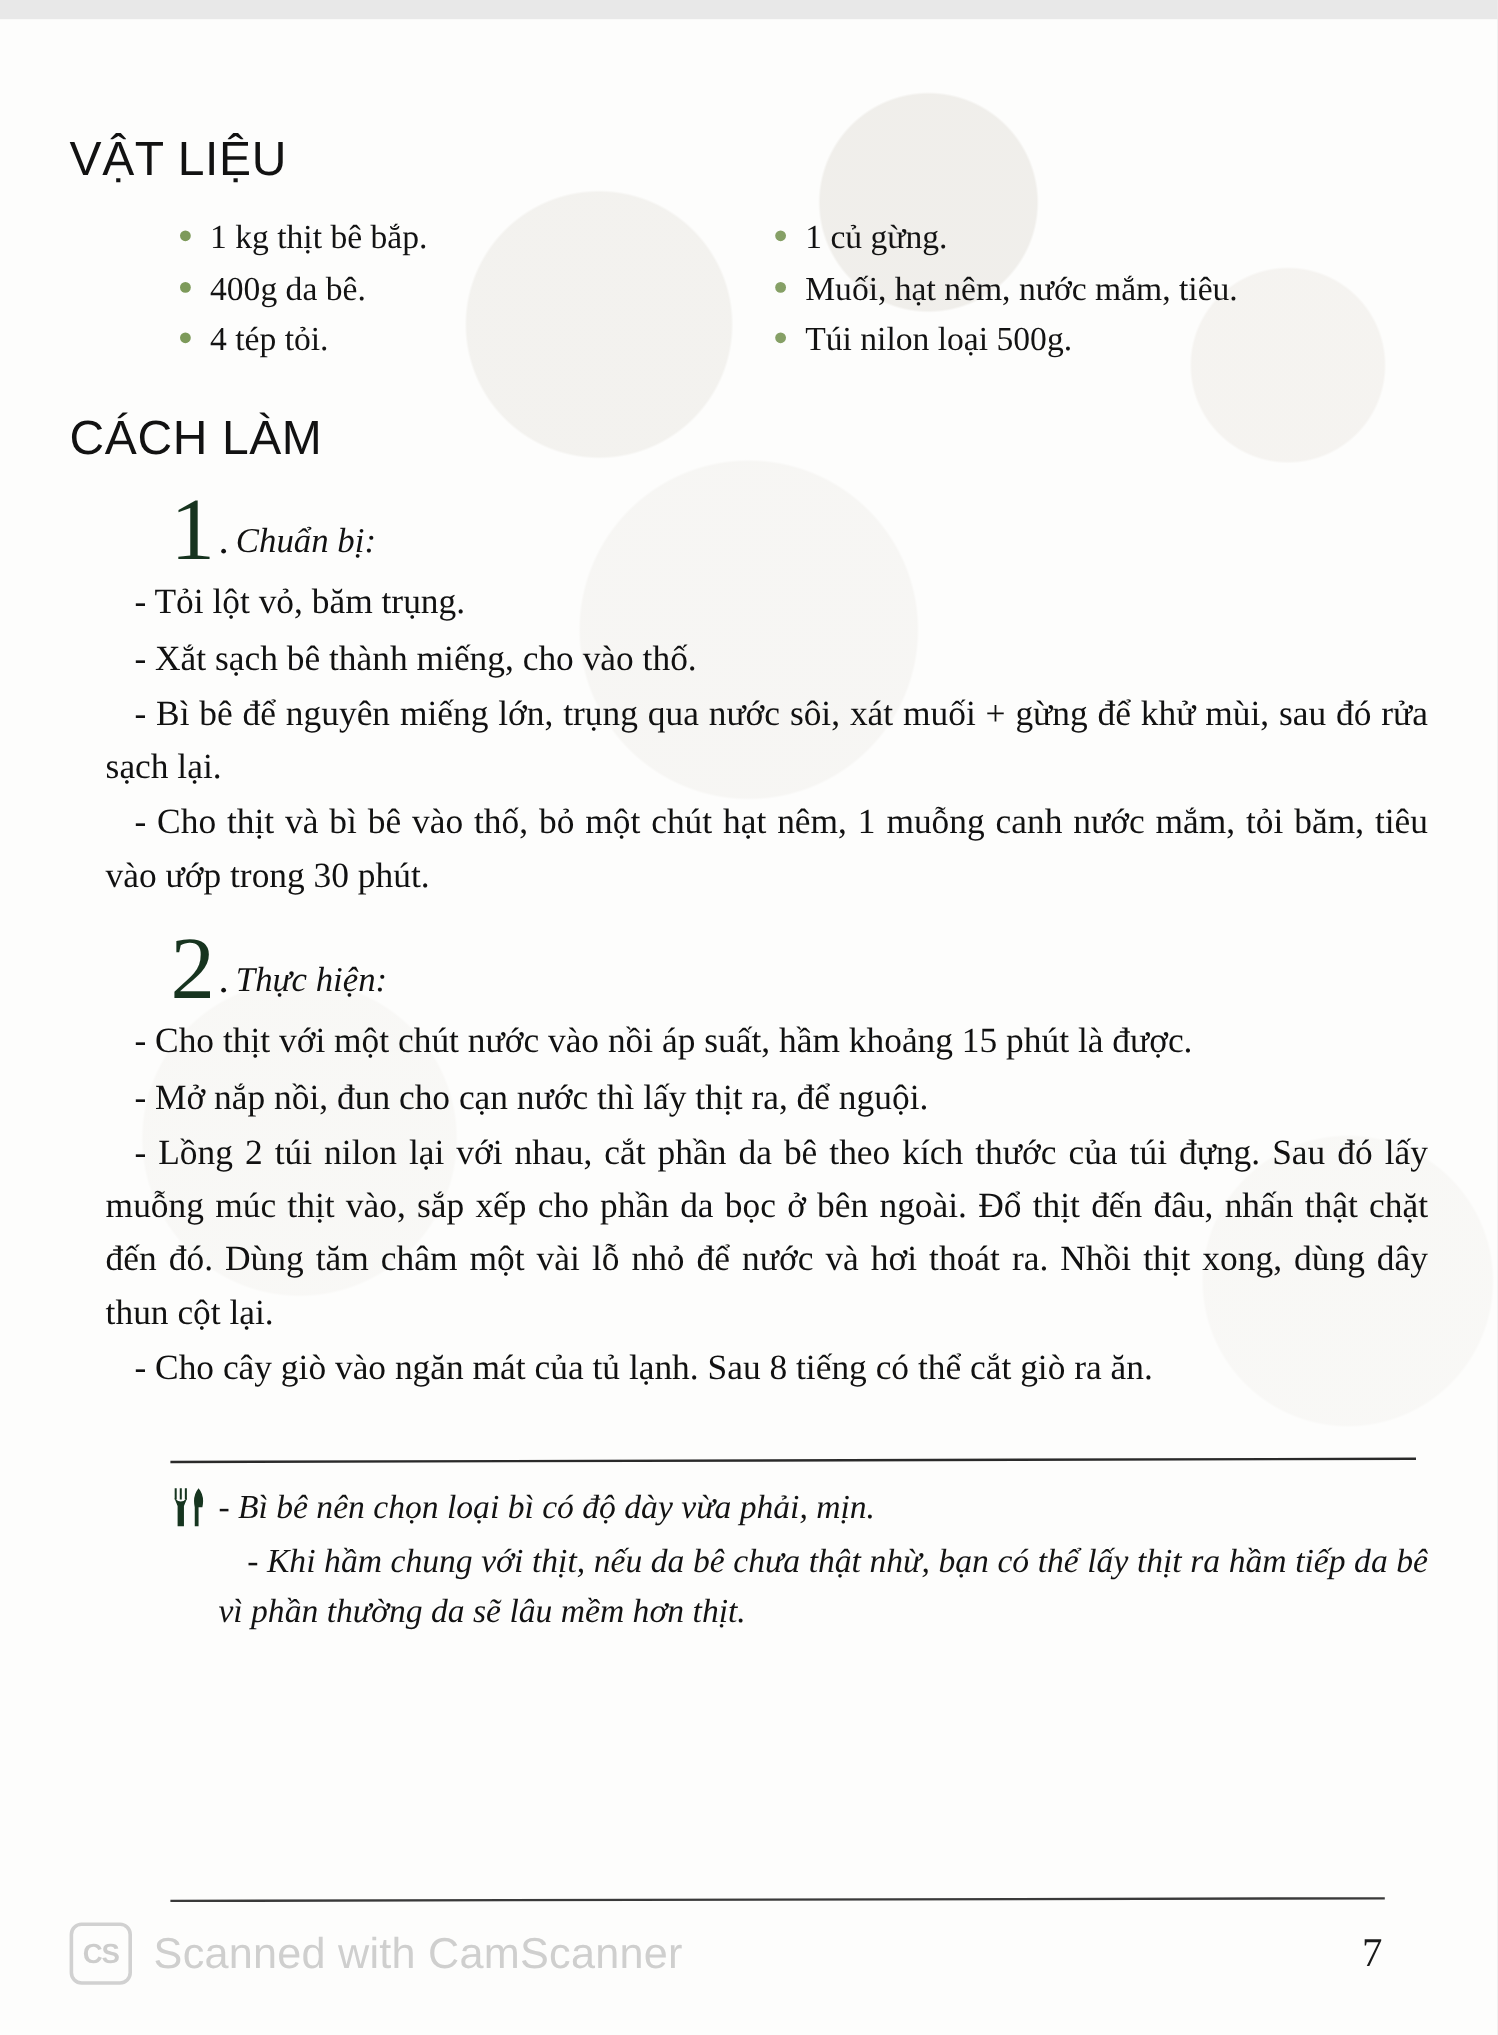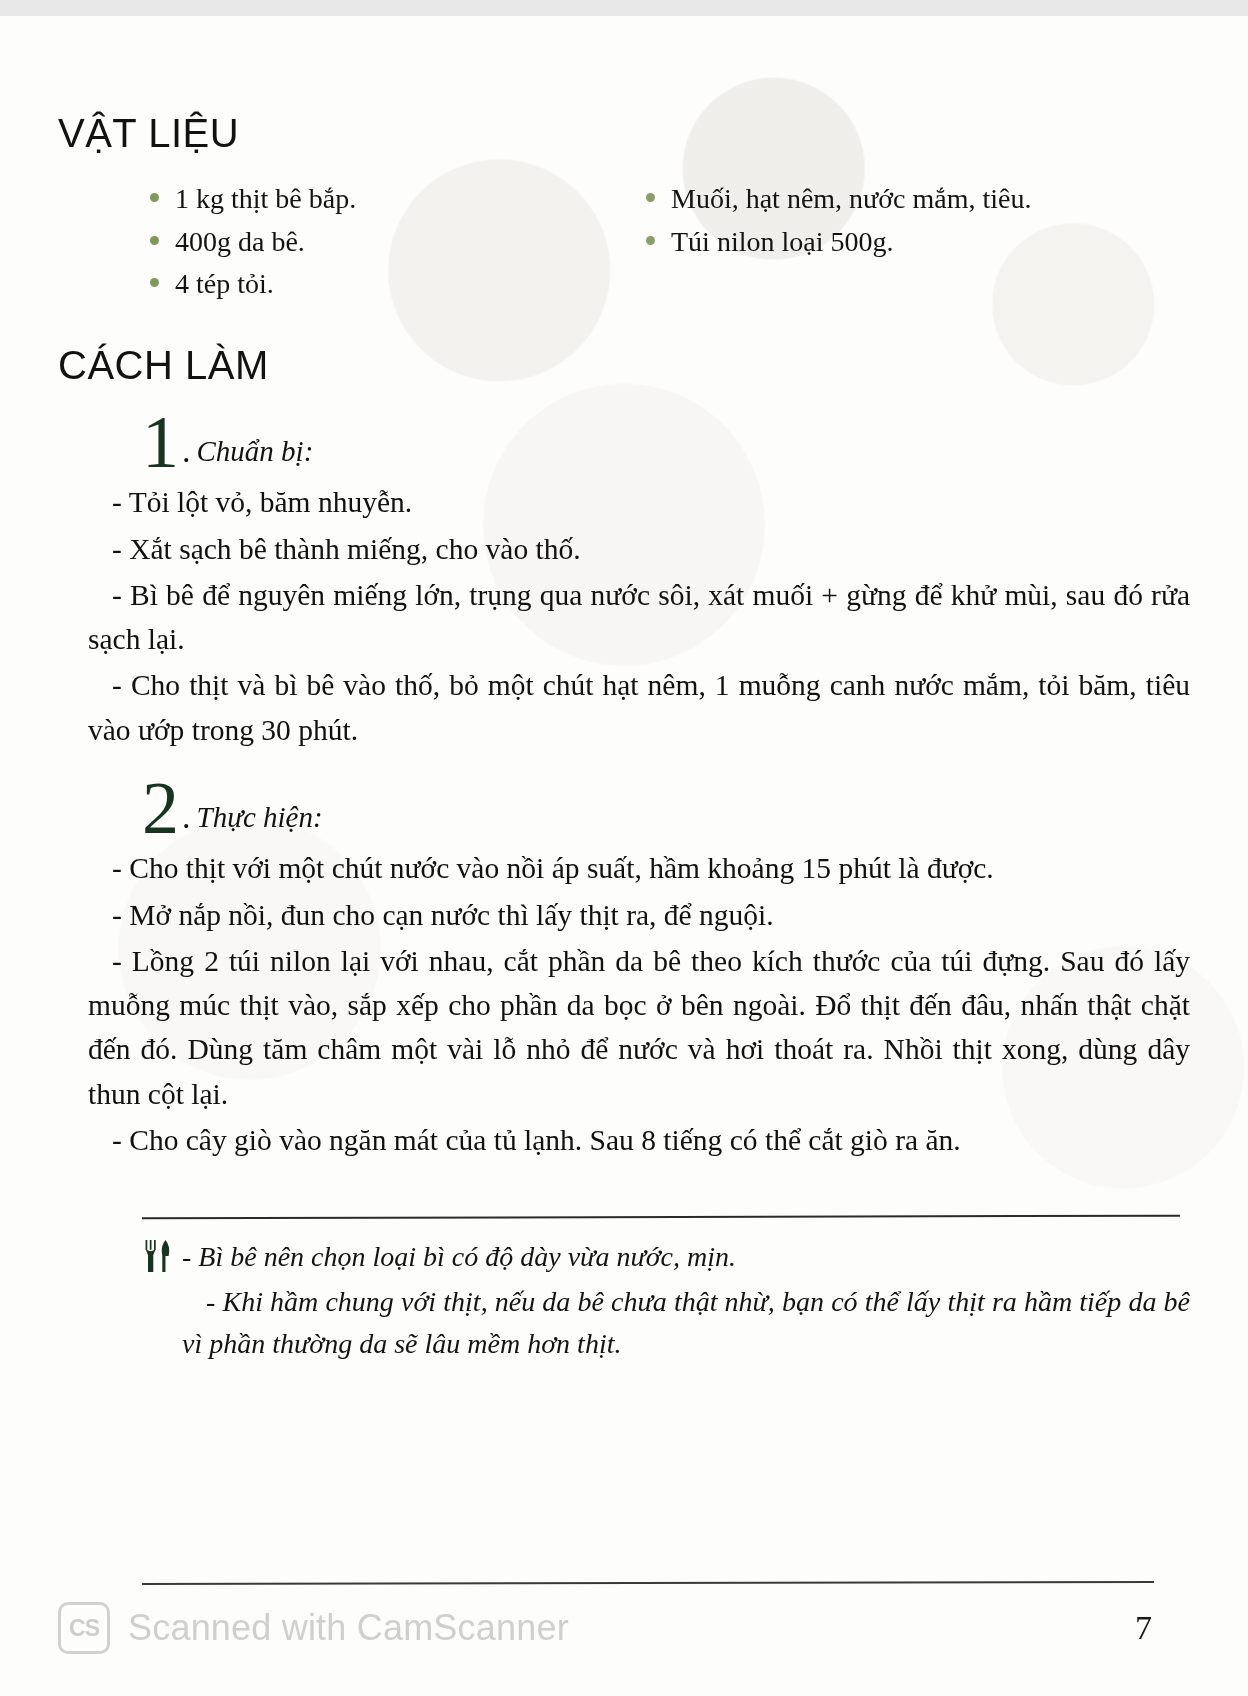--- a/index.html
+++ b/index.html
@@ -220,39 +220,43 @@
           <span>400g da bê.</span>
         </div>
         <div class="ing-item">
           <span class="bullet"></span>
           <span>4 tép tỏi.</span>
         </div>
       </div>
       <div class="ing-col right">
         <div class="ing-item">
           <span class="bullet"></span>
+          <span>1 củ gừng.</span>
+        </div>
+        <div class="ing-item">
+          <span class="bullet"></span>
           <span>Muối, hạt nêm, nước mắm, tiêu.</span>
         </div>
         <div class="ing-item">
           <span class="bullet"></span>
           <span>Túi nilon loại 500g.</span>
         </div>
       </div>
     </div>
 
     <h1 class="section-heading" id="heading-cach-lam">CÁCH LÀM</h1>
 
     <div class="step" id="step-1">
       <div class="step-head">
         <span class="step-num">1</span>
         <span class="step-dot">.</span>
         <span class="step-title">Chuẩn bị:</span>
       </div>
       <div class="step-body">
-        <p>- Tỏi lột vỏ, băm nhuyễn.</p>
+        <p>- Tỏi lột vỏ, băm trụng.</p>
         <p>- Xắt sạch bê thành miếng, cho vào thố.</p>
         <p>- Bì bê để nguyên miếng lớn, trụng qua nước sôi, xát muối + gừng để khử mùi, sau đó rửa sạch lại.</p>
         <p>- Cho thịt và bì bê vào thố, bỏ một chút hạt nêm, 1 muỗng canh nước mắm, tỏi băm, tiêu vào ướp trong 30 phút.</p>
       </div>
     </div>
 
     <div class="step" id="step-2">
       <div class="step-head">
         <span class="step-num">2</span>
         <span class="step-dot">.</span>
@@ -272,21 +276,21 @@
         <span class="cutlery-icon">
           <svg viewBox="0 0 28 34" width="30" height="36" aria-hidden="true">
 
             <path d="M4 2 L4 11 M8 2 L8 11 M12 2 L12 11" stroke="#16351f" stroke-width="1.6" fill="none"></path>
             <path d="M3 10 Q8 15 13 10 L10.5 16 L10.5 32 L5.5 32 L5.5 16 Z" fill="#16351f"></path>
 
             <path d="M22 2 Q27 8 25 17 L22 17 L22 32 L19 32 L19 17 Q17 8 22 2 Z" fill="#16351f"></path>
           </svg>
         </span>
         <div class="tip-text">
-          <p>- Bì bê nên chọn loại bì có độ dày vừa nước, mịn.</p>
+          <p>- Bì bê nên chọn loại bì có độ dày vừa phải, mịn.</p>
           <p class="indent">- Khi hầm chung với thịt, nếu da bê chưa thật nhừ, bạn có thể lấy thịt ra hầm tiếp da bê vì phần thường da sẽ lâu mềm hơn thịt.</p>
         </div>
       </div>
     </div>
 
   </div>
 
   <div class="footer">
     <div class="footer-rule"></div>
     <div class="footer-row">

